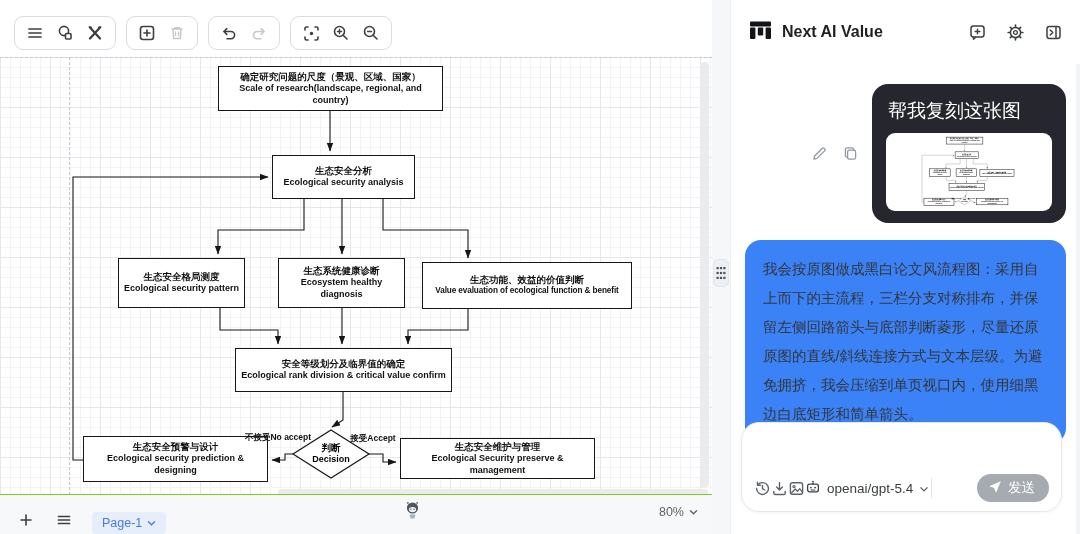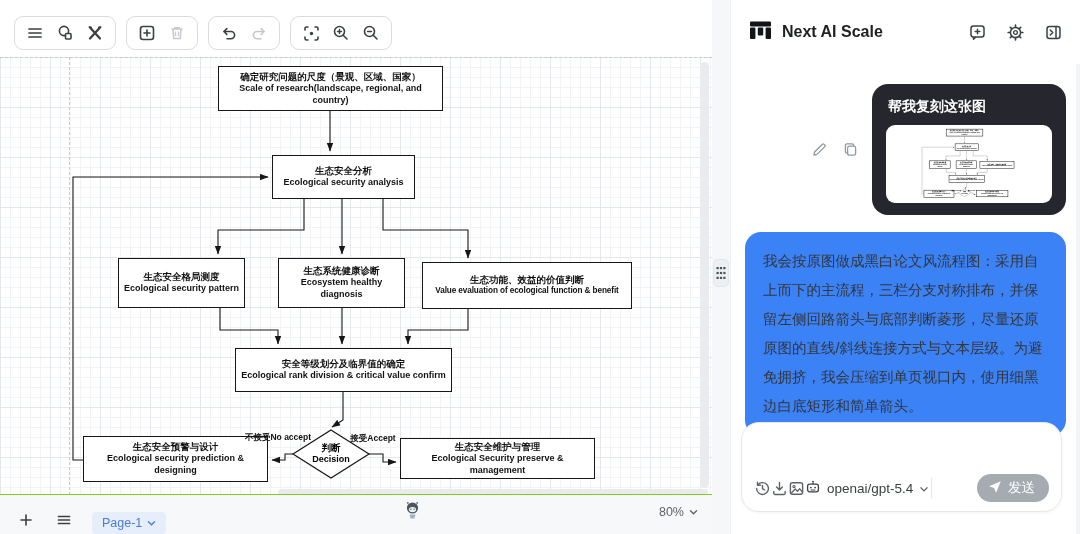--- a/index.html
+++ b/index.html
@@ -53,21 +53,21 @@
   #panel { position:absolute; left:730px; top:0; width:350px; height:534px; background:#fff; border-left:1px solid #eef0f2; }
   #panel-header { position:absolute; left:0; right:0; top:0; height:64px; display:flex; align-items:center; padding:0 18px; }
   #panel-title { font-size:16px; font-weight:700; color:#1f2023; margin-left:10px; }
   #header-icons { margin-left:auto; display:flex; align-items:center; gap:21px; }
   .h-icon { cursor:pointer; display:flex; }
 
   #messages { position:absolute; left:0; right:0; top:64px; bottom:0; padding:0 14px; overflow:hidden; }
   #user-row { display:flex; align-items:center; justify-content:flex-end; gap:14px; margin-top:20px; }
   #msg-actions { display:flex; gap:16px; }
   #user-bubble { width:194px; background:#26262e; border-radius:16px; padding:12px 14px; }
-  #user-text { color:#fff; font-size:14px; font-weight:700; margin:2px 0 9px 2px; }
+  #user-text { color:#fff; font-size:19px; font-weight:400; margin:2px 0 9px 2px; }
   #thumb { width:166px; height:78px; background:#fff; border-radius:9px; position:relative; overflow:hidden; cursor:pointer; }
   #thumb-inner { position:absolute; left:24px; top:-7px; width:712px; height:534px; transform:scale(0.165); transform-origin:0 0; }
   #thumb-inner .fnode { border-width:3px; }
 
   #assistant-bubble { margin-top:17px; background:#3b82f6; border-radius:16px; padding:15px 18px; color:#33363b; font-size:14.5px; line-height:29px; }
 
   #tool-card { margin:8px 0 0 2px; width:270px; height:58px; background:#f3f5f7; border-radius:14px; display:flex; align-items:center; padding:0 14px; gap:11px; cursor:pointer; }
   #tool-icon-wrap { width:28px; height:28px; border-radius:50%; background:#e5e8ec; display:flex; align-items:center; justify-content:center; }
   #tool-label { font-size:14.5px; color:#5c6167; }
   #tool-status { margin-left:28px; font-size:13.5px; font-weight:700; color:#17a34a; }
@@ -305,21 +305,21 @@
   <div id="panel">
     <div id="panel-header">
       <span><svg width="23" height="23" viewBox="0 0 23 23">
             <g fill="#131417">
               <rect x="1" y="2.5" width="21" height="5" rx="1"></rect>
               <rect x="1" y="8.5" width="5.4" height="11.5" rx="1"></rect>
               <rect x="8.8" y="8.5" width="5.4" height="8" rx="1"></rect>
               <rect x="16.6" y="8.5" width="5.4" height="11.5" rx="1"></rect>
             </g>
           </svg></span>
-      <span id="panel-title">Next AI Scale</span>
+      <span id="panel-title">Next AI Value</span>
       <div id="header-icons">
         <span class="h-icon">
             <svg width="17" height="17" viewBox="0 0 17 17" fill="none">
               <rect x="2" y="2" width="13" height="11" rx="2.5" stroke="#3c4043" stroke-width="1.5"></rect>
               <path d="M8.5 5.2v4.6M6.2 7.5h4.6" stroke="#3c4043" stroke-width="1.5" stroke-linecap="round"></path>
               <path d="M4.5 13v2.2L7 13" stroke="#3c4043" stroke-width="1.5" fill="#fff" stroke-linejoin="round"></path>
             </svg>
           </span>
         <span class="h-icon">
             <svg width="17" height="17" viewBox="0 0 17 17" fill="none">

